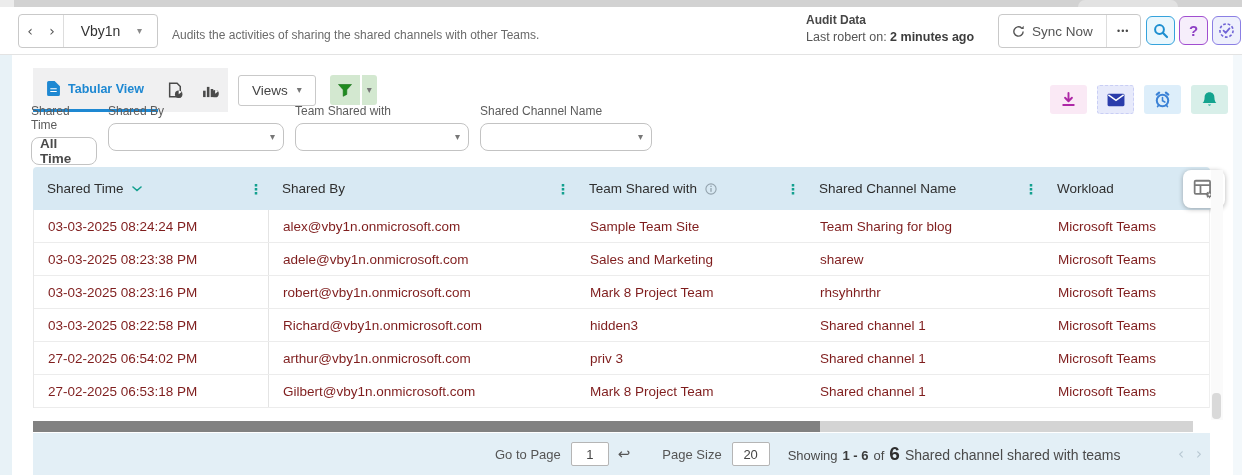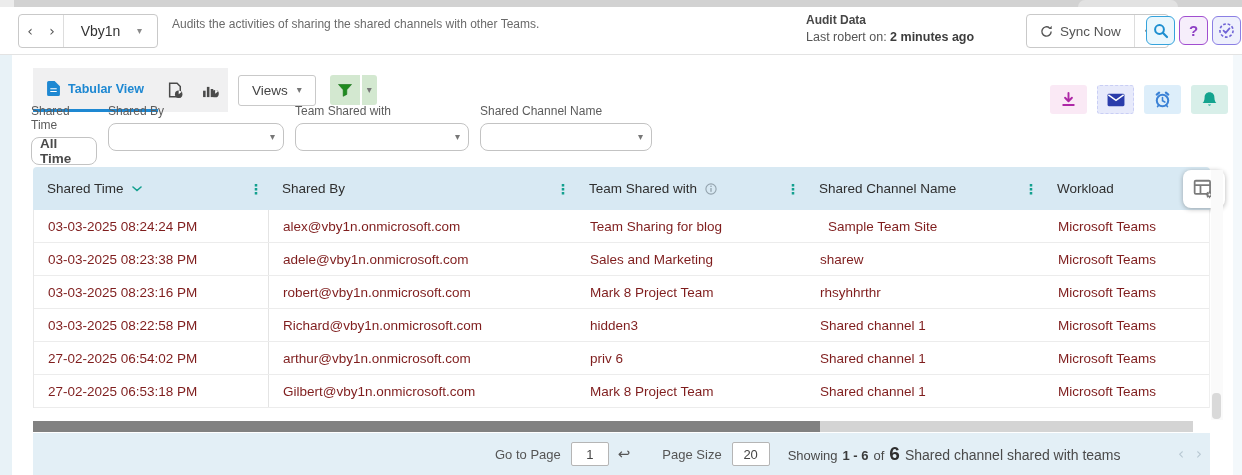--- a/index.html
+++ b/index.html
@@ -14,26 +14,26 @@
 
   
   .topbar{position:absolute;left:0;top:7px;width:1242px;height:48px;background:#fff;border-bottom:1px solid #e3e3e3;}
   .nav-box{position:absolute;left:18px;top:7px;height:34px;width:140px;border:1px solid #c9c9c9;border-radius:4px;display:flex;align-items:center;background:#fff;}
   .nav-arrow{width:22px;text-align:center;color:#555;font-size:14px;cursor:pointer;}
   .nav-div{width:1px;height:100%;background:#ddd;}
   .org-name{flex:1;text-align:center;font-size:14px;color:#333;}
   .org-caret{width:20px;color:#8a8a8a;font-size:10px;}
   .title-block{position:absolute;left:172px;top:4px;}
   .page-title{font-size:17px;font-weight:700;color:#474747;}
-  .page-subtitle{font-size:12px;color:#6a6a6a;margin-top:6px;}
+  .page-subtitle{font-size:12px;color:#6a6a6a;margin-top:17px;}
   .audit-block{position:absolute;left:806px;top:6px;}
   .audit-title{font-size:12px;font-weight:700;color:#474747;}
   .audit-sub{font-size:12.5px;color:#555;margin-top:3px;}
   .audit-sub b{color:#3d3d3d;}
-  .sync-group{position:absolute;left:1026px;top:7px;height:34px;display:flex;align-items:stretch;border:1px solid #c9c9c9;border-radius:4px;background:#fff;}
+  .sync-group{position:absolute;left:998px;top:7px;height:34px;display:flex;align-items:stretch;border:1px solid #c9c9c9;border-radius:4px;background:#fff;}
   .sync-btn{display:flex;align-items:center;gap:7px;padding:0 13px;font-size:13.5px;color:#555;cursor:pointer;}
   .more-btn{width:34px;border-left:1px solid #ddd;display:flex;align-items:center;justify-content:center;color:#4a4a4a;font-size:9px;letter-spacing:1px;cursor:pointer;}
   .util-icons{position:absolute;left:1146px;top:9px;display:flex;gap:4px;}
   .util-btn{width:29px;height:29px;border-radius:6px;display:flex;align-items:center;justify-content:center;cursor:pointer;}
   .util-search{border:1.5px solid #35a3dc;background:#eaf7fd;}
   .util-help{border:1.5px solid #a14ed0;background:#f6eefb;color:#8e3fc4;font-weight:700;font-size:15px;}
   .util-history{border:1.5px solid #8b7fe4;background:#eef0fc;}
 
   
   .main{position:absolute;left:0;top:55px;width:1242px;height:420px;background:#fff;}
@@ -297,22 +297,22 @@
             <circle cx="15" cy="15.2" r="2.3" fill="#7a7a7a"></circle>
             <path d="M15 11.9v6.6M11.7 15.2h6.6M12.7 12.9l4.6 4.6M17.3 12.9l-4.6 4.6" stroke="#7a7a7a" stroke-width="1.2"></path>
             <circle cx="15" cy="15.2" r="1" fill="#fff"></circle>
           </svg>
       </div>
     </div>
     <div class="tbody">
       <div class="trow">
         <div class="td c1">03-03-2025 08:24:24 PM</div>
         <div class="td c2">alex@vby1n.onmicrosoft.com</div>
+        <div class="td c3">Sample Team Site</div>
         <div class="td c4">Team Sharing for blog</div>
-        <div class="td c3">Sample Team Site</div>
         <div class="td c5">Microsoft Teams</div>
       </div>
       <div class="trow">
         <div class="td c1">03-03-2025 08:23:38 PM</div>
         <div class="td c2">adele@vby1n.onmicrosoft.com</div>
         <div class="td c3">Sales and Marketing</div>
         <div class="td c4">sharew</div>
         <div class="td c5">Microsoft Teams</div>
       </div>
       <div class="trow">
@@ -325,21 +325,21 @@
       <div class="trow">
         <div class="td c1">03-03-2025 08:22:58 PM</div>
         <div class="td c2">Richard@vby1n.onmicrosoft.com</div>
         <div class="td c3">hidden3</div>
         <div class="td c4">Shared channel 1</div>
         <div class="td c5">Microsoft Teams</div>
       </div>
       <div class="trow">
         <div class="td c1">27-02-2025 06:54:02 PM</div>
         <div class="td c2">arthur@vby1n.onmicrosoft.com</div>
-        <div class="td c3">priv 6</div>
+        <div class="td c3">priv 3</div>
         <div class="td c4">Shared channel 1</div>
         <div class="td c5">Microsoft Teams</div>
       </div>
       <div class="trow">
         <div class="td c1">27-02-2025 06:53:18 PM</div>
         <div class="td c2">Gilbert@vby1n.onmicrosoft.com</div>
         <div class="td c3">Mark 8 Project Team</div>
         <div class="td c4">Shared channel 1</div>
         <div class="td c5">Microsoft Teams</div>
       </div>

